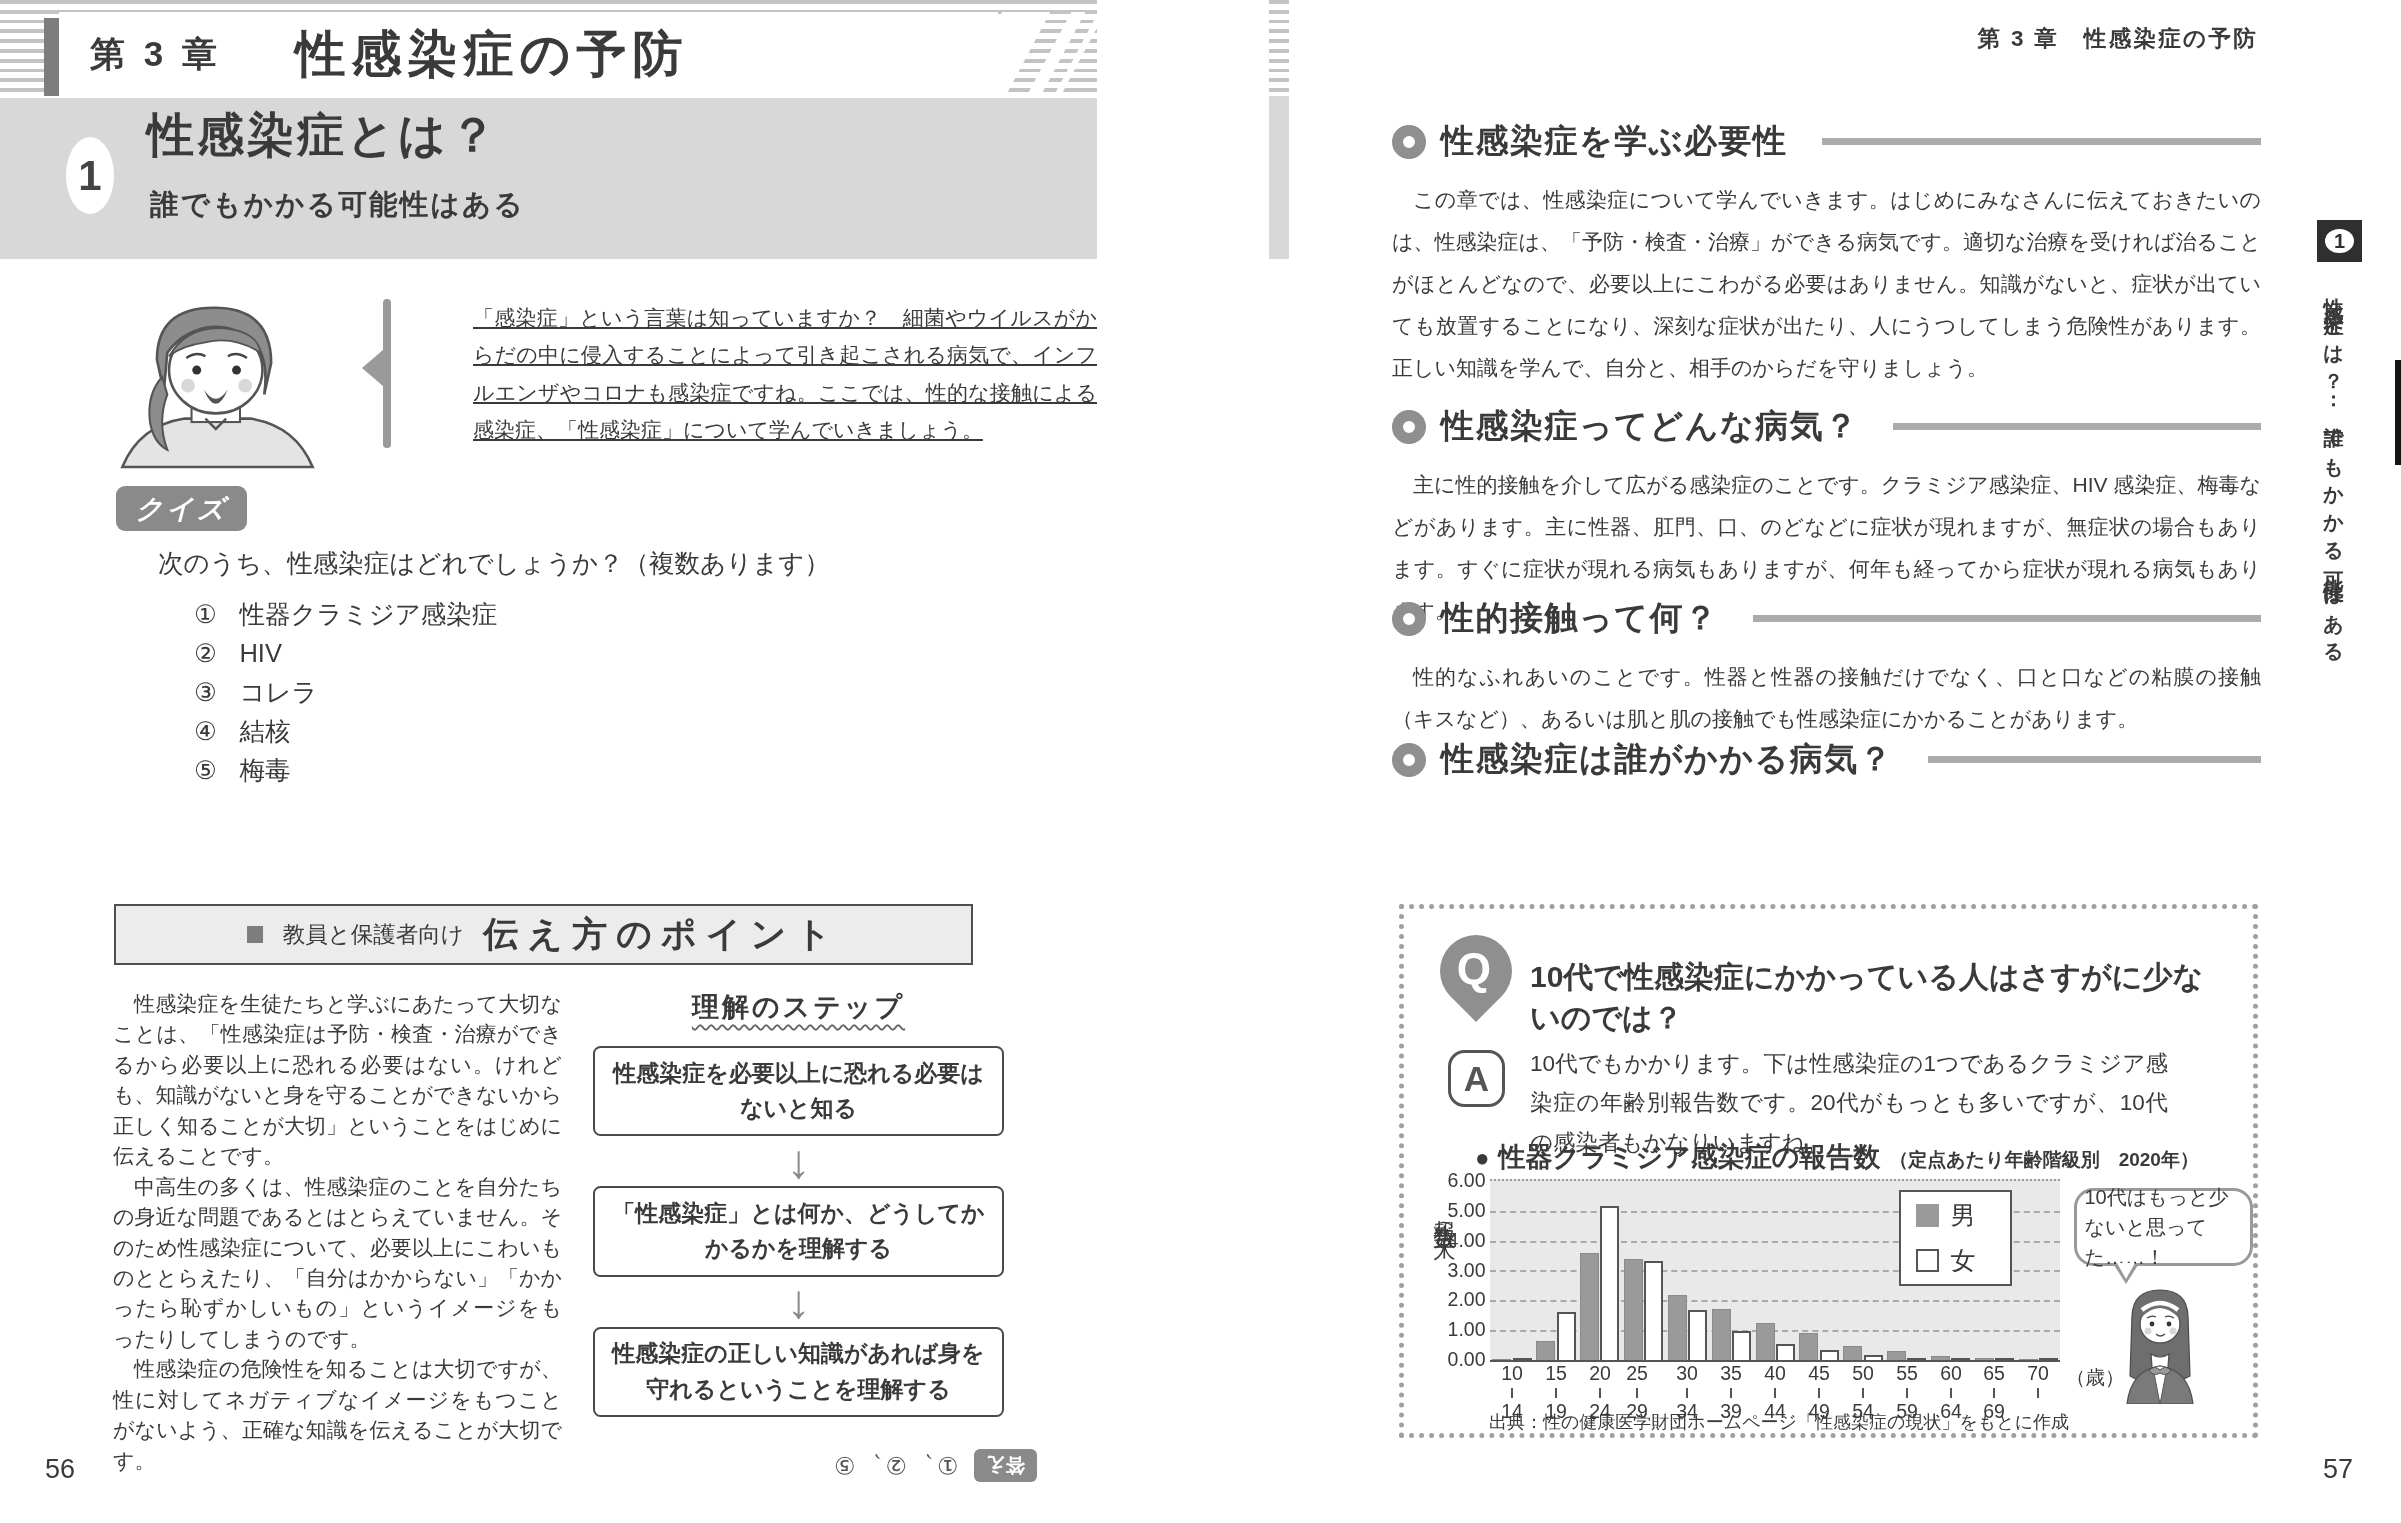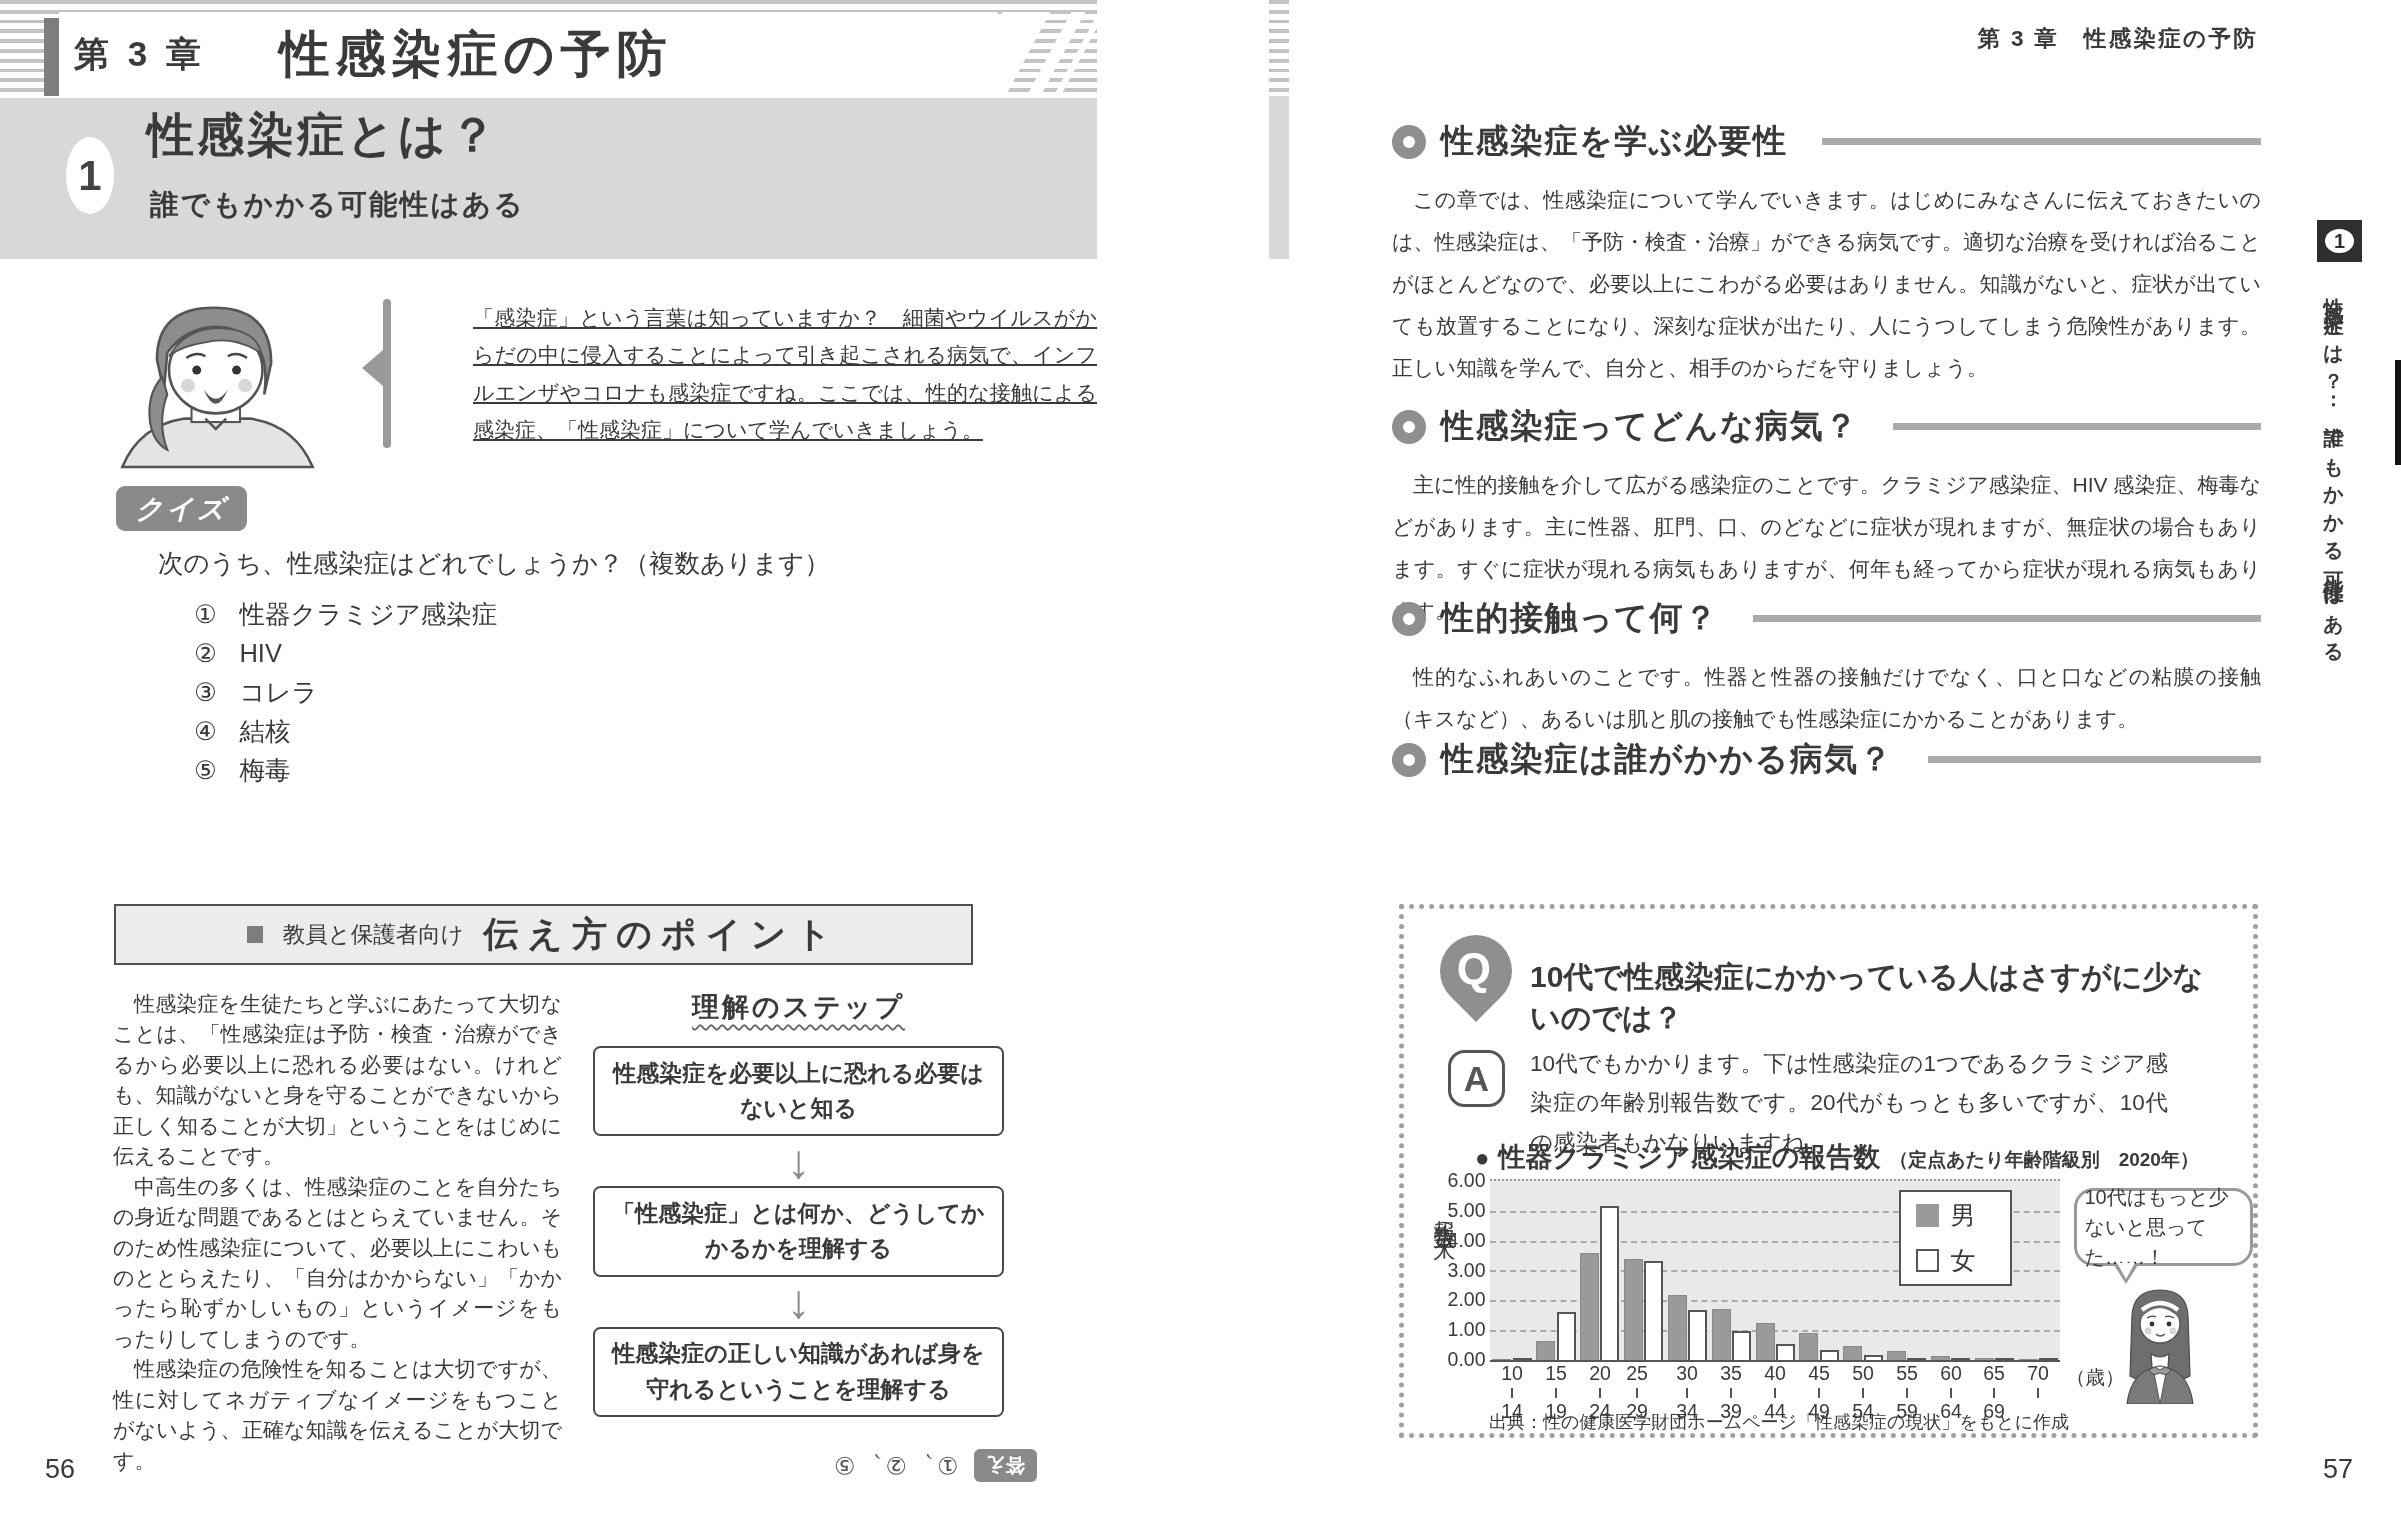--- a/index.html
+++ b/index.html
@@ -9,21 +9,21 @@
 
   
   .stripes{background:repeating-linear-gradient(180deg,#c3c3c3 0 3.8px,#ffffff 3.8px 9.8px);}
   #stripes-main{left:0;top:0;width:1097px;height:96px;}
   #title-box{left:59px;top:12px;width:939px;height:84px;background:#fff;display:flex;align-items:center;}
   .skewbit{top:12px;height:84px;background:#fff;transform:skewX(-28deg);}
   #skew1{left:980px;width:48px;}
   #skew2{left:1049px;width:13.5px;}
   #skew3{left:1076px;width:6.8px;}
   #chapter-tab{left:44px;top:18px;width:15px;height:78px;background:#7d7d7d;}
-  #chapter-label{font-size:35px;font-weight:700;letter-spacing:4.5px;margin-left:15px;}
+  #chapter-label{font-size:35px;font-weight:700;letter-spacing:4.5px;margin-left:31px;}
   #chapter-title{font-size:50px;font-weight:700;letter-spacing:6px;margin-left:74px;}
   #gray-band{left:0;top:98px;width:1097px;height:161px;background:#d8d8d8;}
   #num-oval{left:66px;top:137px;width:48px;height:77px;background:#fff;border-radius:50%;
             display:flex;align-items:center;justify-content:center;font-size:42px;font-weight:700;color:#444;}
   #sec1-title{left:147px;top:104px;font-size:47px;font-weight:700;letter-spacing:3px;}
   #sec1-sub{left:150px;top:186px;font-size:28.5px;font-weight:700;letter-spacing:2.3px;}
   #gutter-stripes{left:1269px;top:0;width:19.5px;height:96px;}
   #gutter-gray{left:1269px;top:96px;width:19.5px;height:163px;background:#d8d8d8;}
 
   

